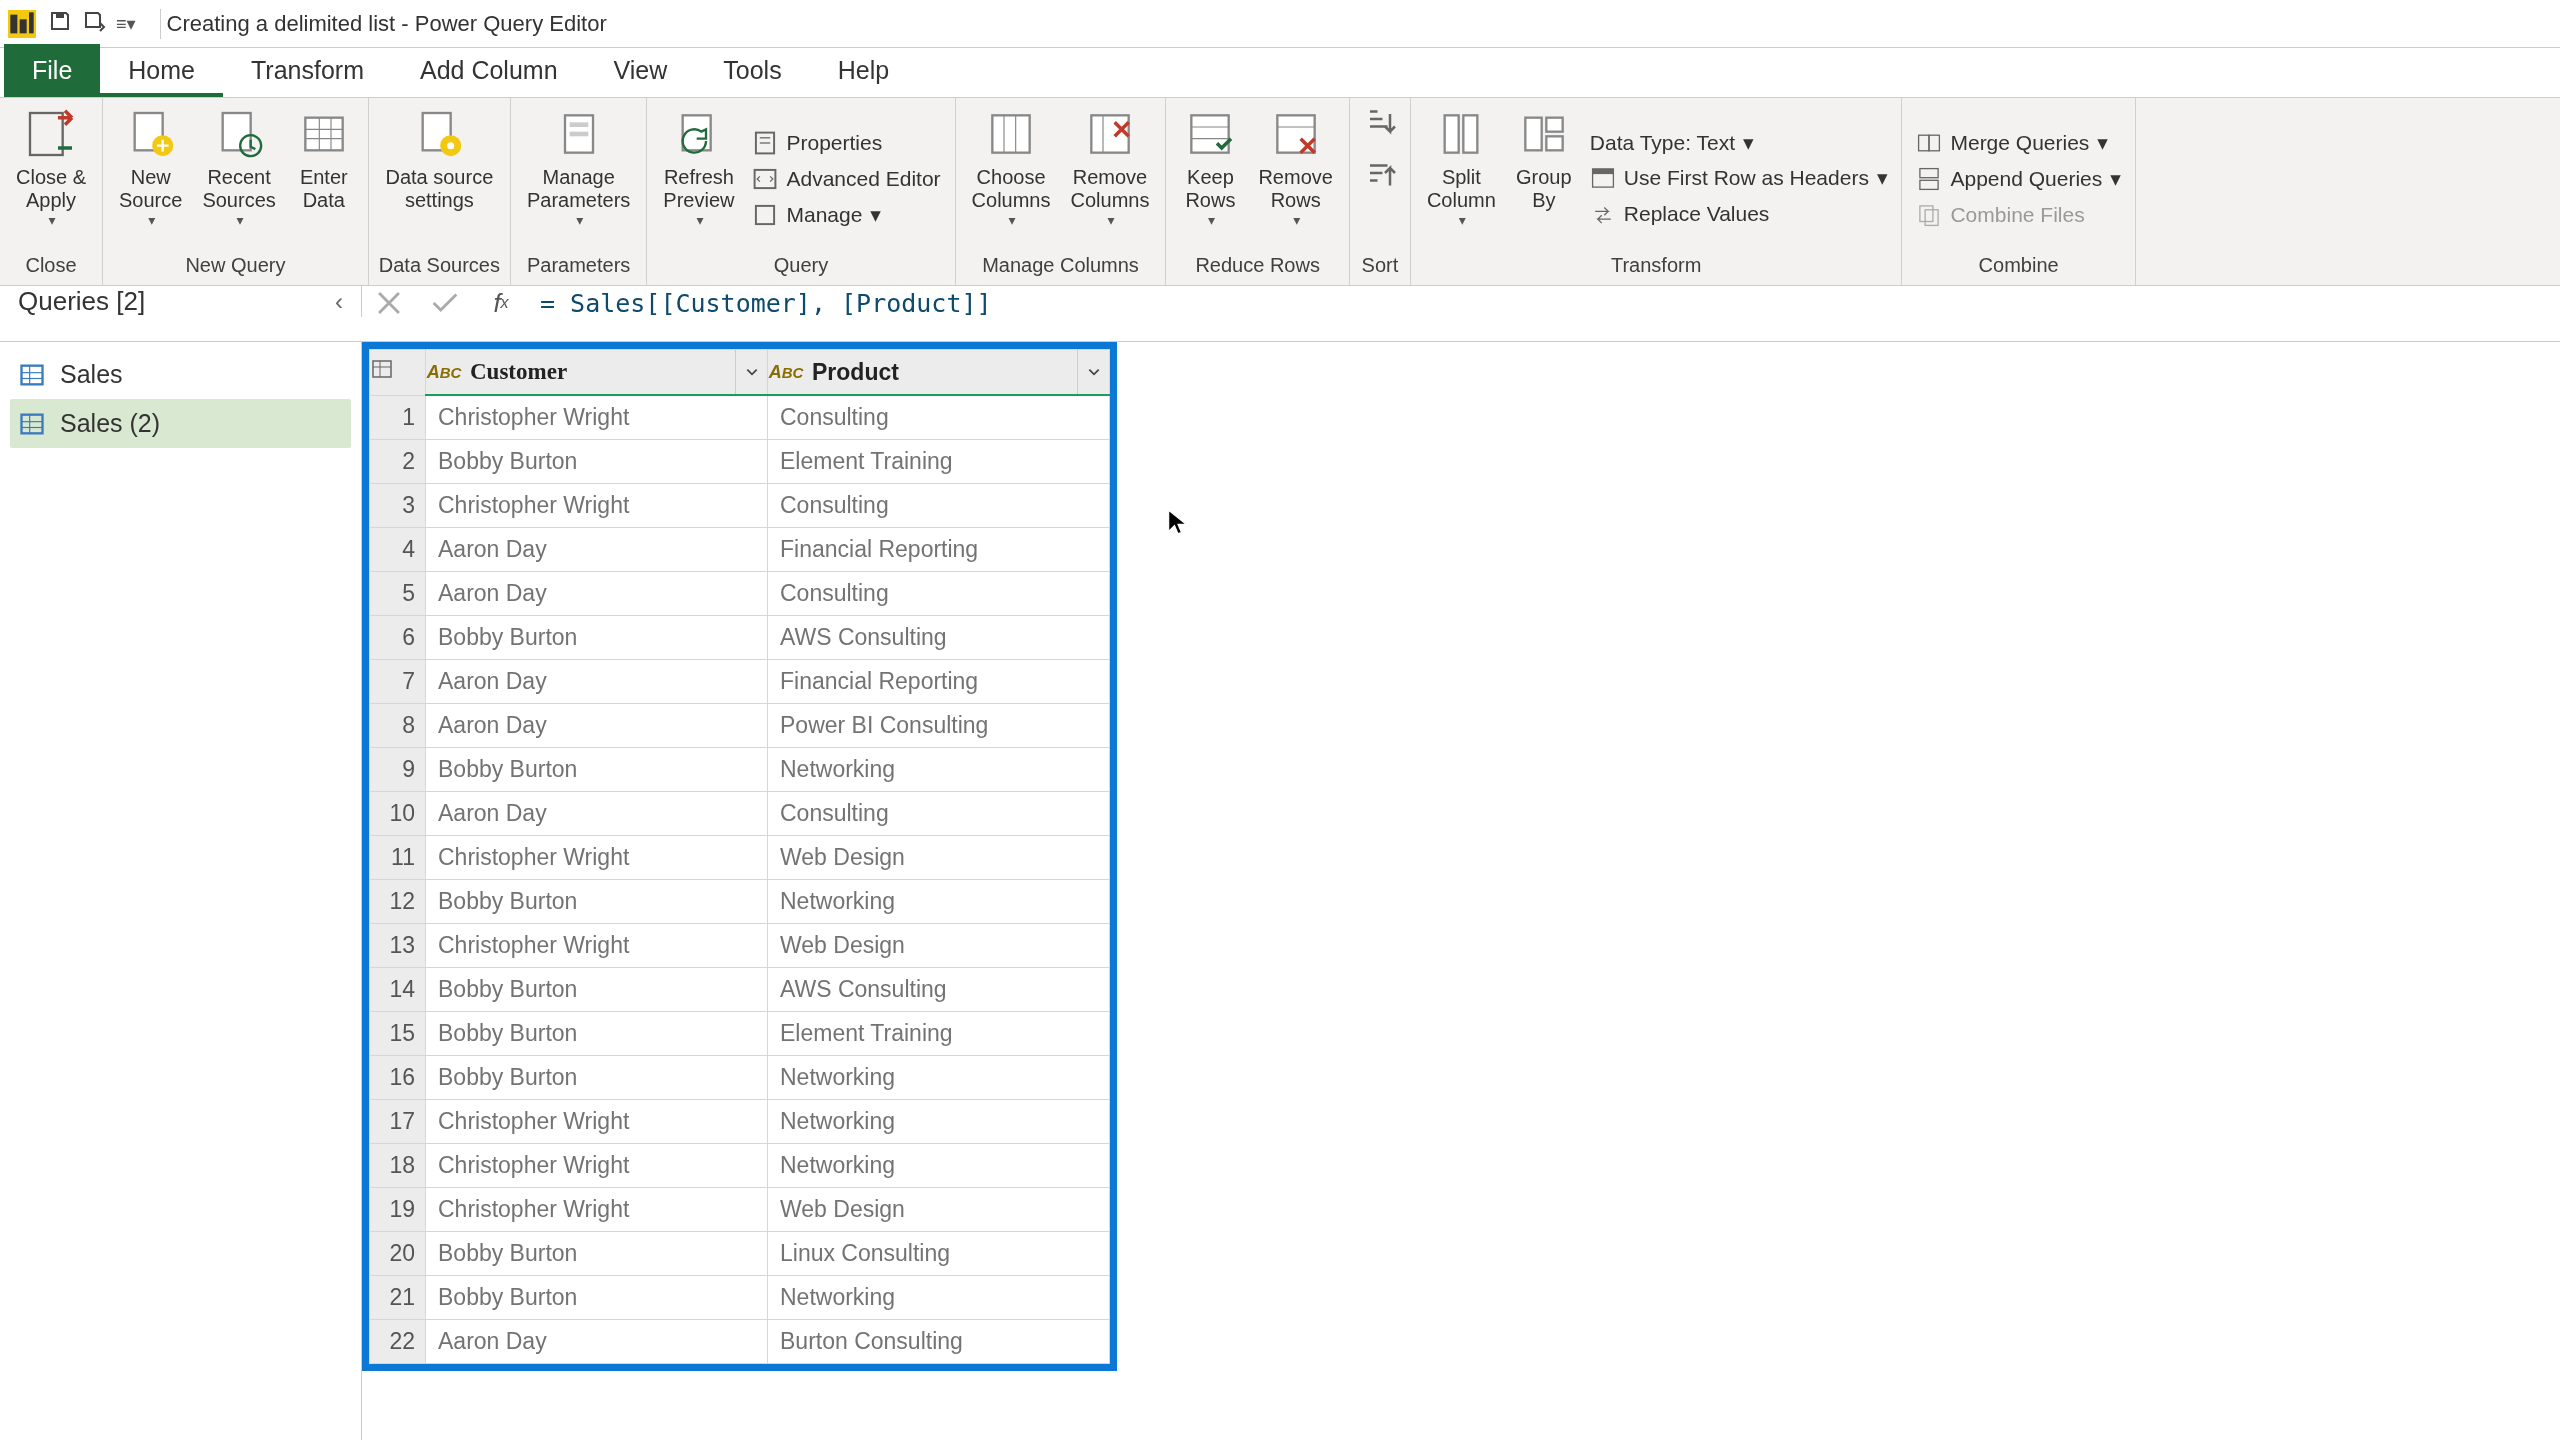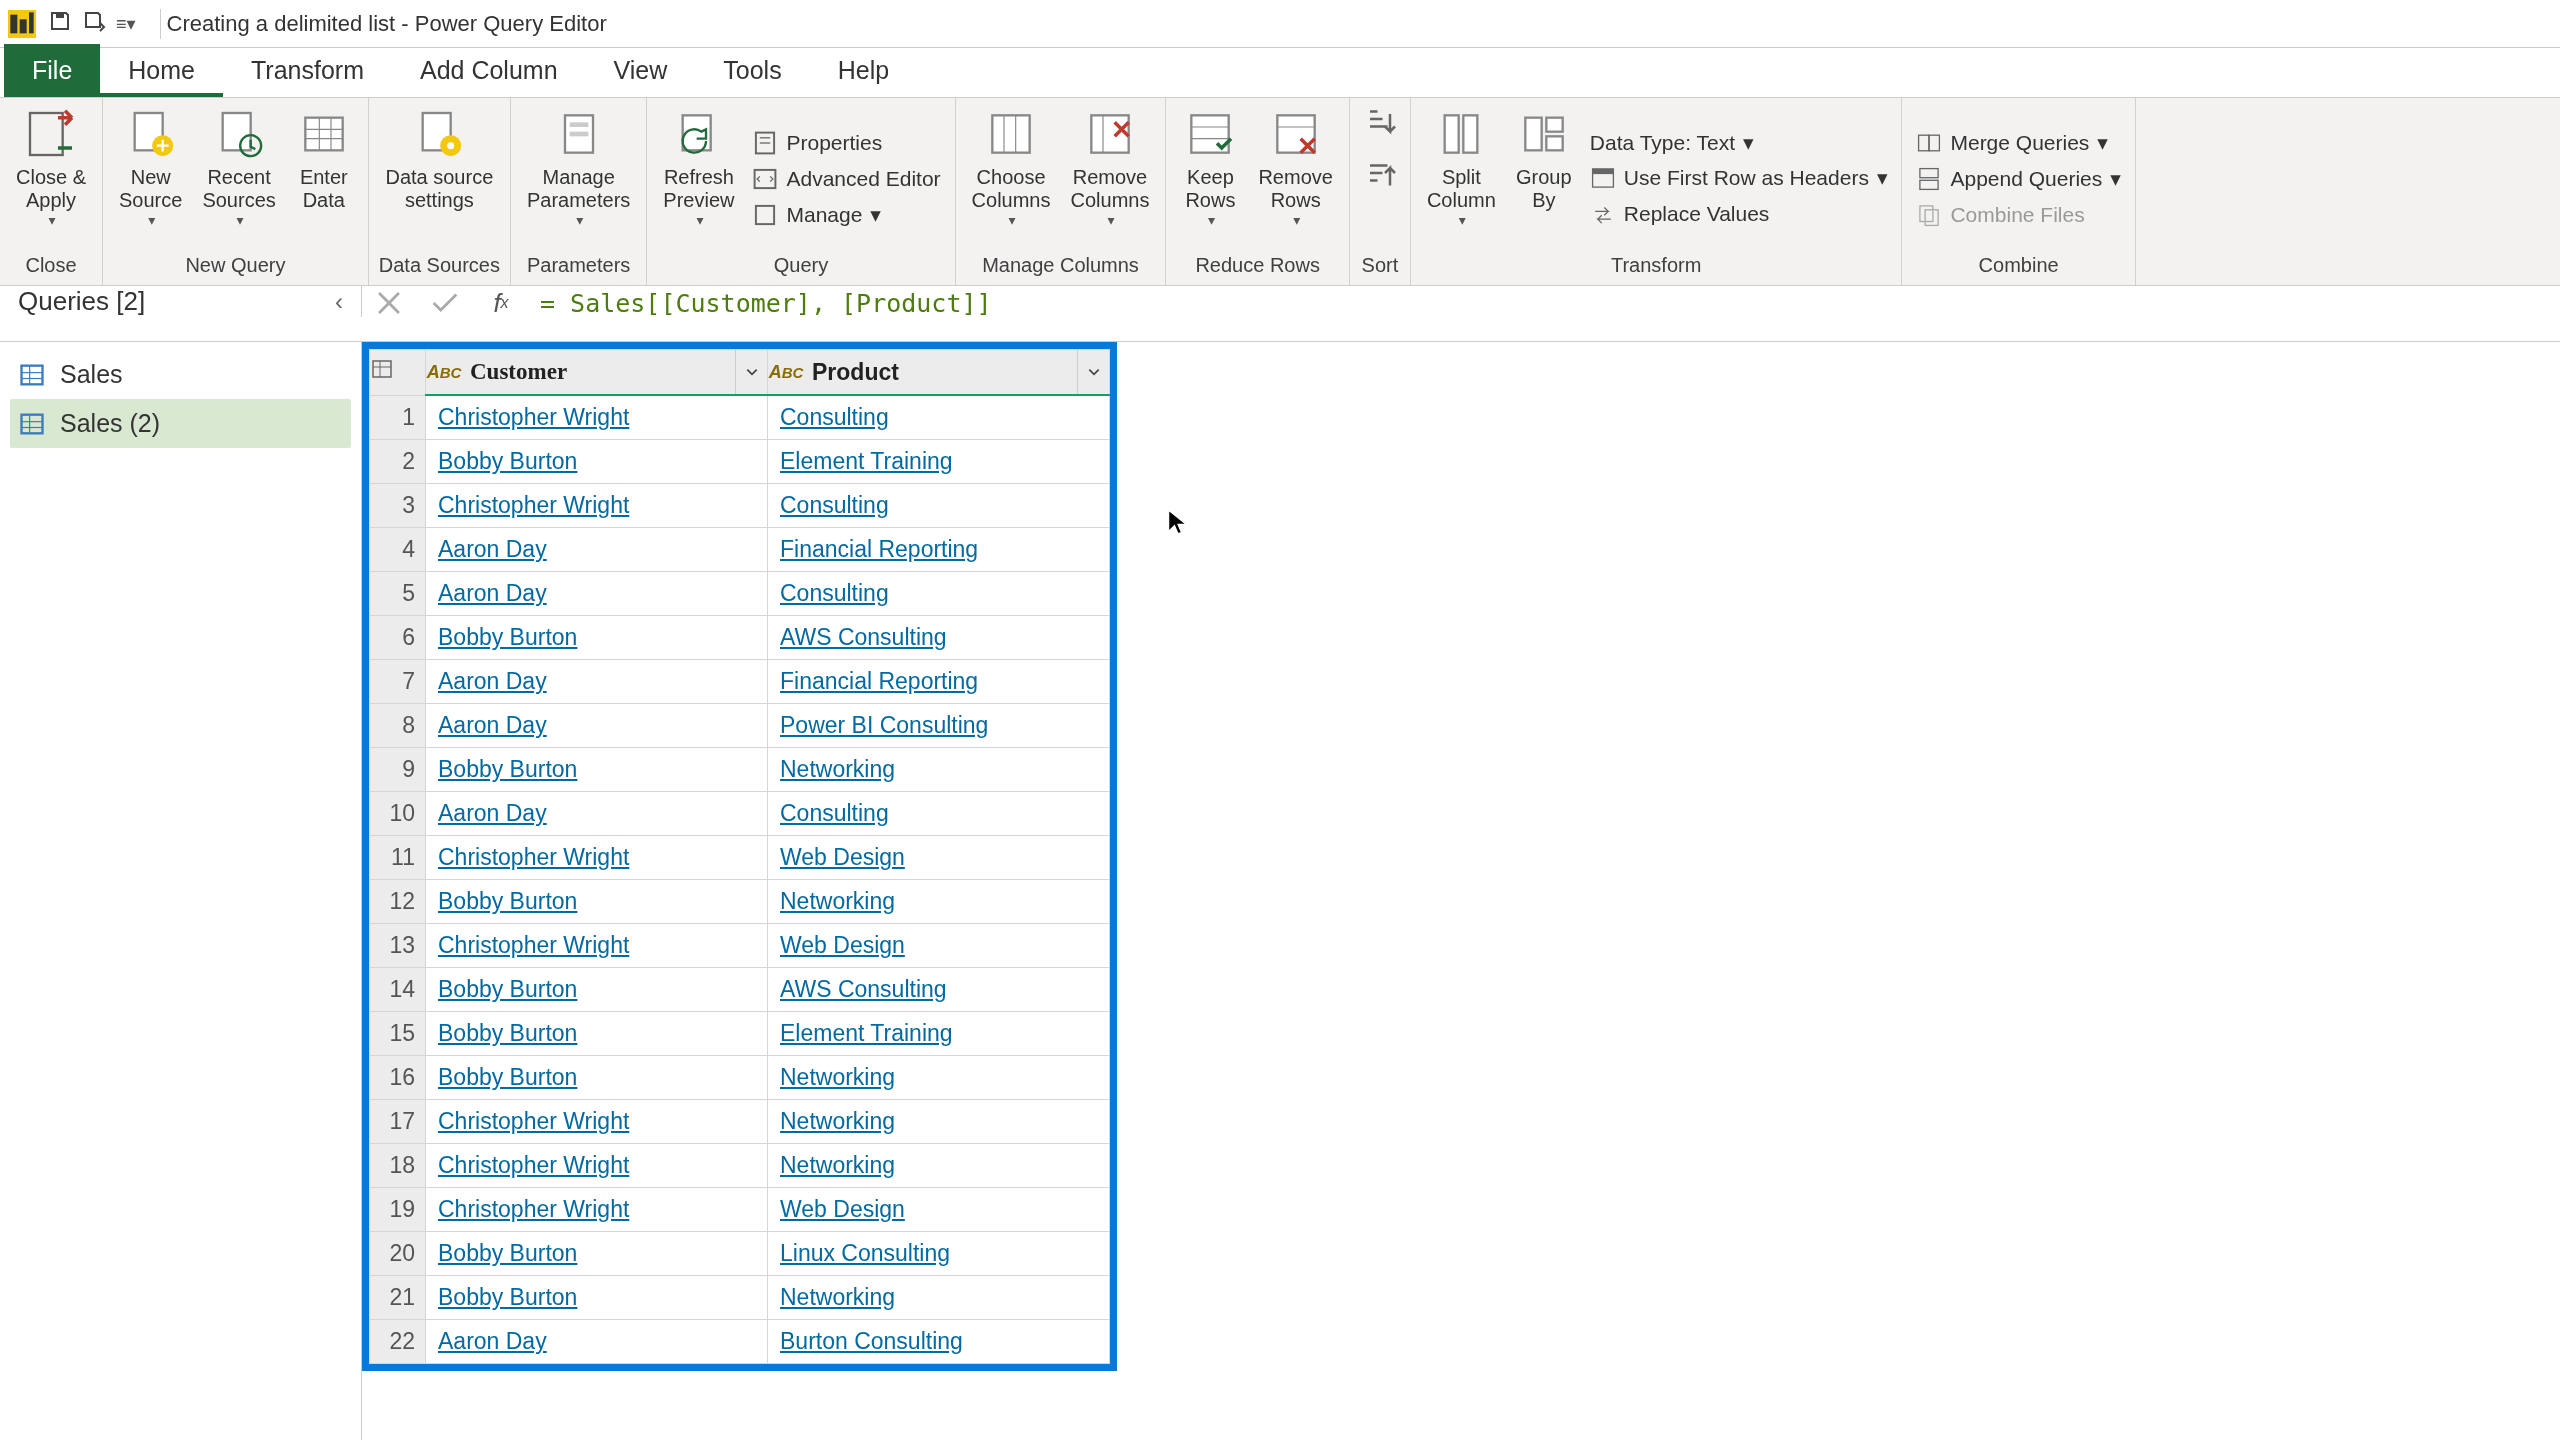--- a/index.html
+++ b/index.html
@@ -30,21 +30,21 @@
 .vlist { display:flex; flex-direction:column; gap:6px; justify-content:center; height:100%; }
 .vlist .row { display:flex; align-items:center; gap:8px; font-size:21px; color:#333; cursor:pointer; padding:2px 4px; white-space:nowrap; }
 .vlist .row.disabled { color:#999; }
 .vlist .row .mini-ico { width:26px; height:26px; display:flex; align-items:center; justify-content:center; }
 
 
 .fbarrow { height:56px; display:flex; align-items:flex-start; border-bottom:1px solid #ccc; }
 .queries-hdr { width:362px; display:flex; align-items:center; justify-content:space-between; padding:0 18px; font-size:26px; color:#333; border-right:1px solid #ccc; }
 .fbar { flex:1; display:flex; align-items:center; padding:0 10px; gap:22px; font-family:Consolas,monospace; }
 .fbar .fico { width:34px; height:34px; display:flex; align-items:center; justify-content:center; color:#888; }
-.fbar .formula { font-size:25px; color:#4d7c0f; font-family:Consolas,monospace; }
+.fbar .formula { font-size:25px; color:#0c4a6e; font-family:Consolas,monospace; }
 
 
 .body { display:flex; height: calc(1440px - 48px - 50px - 188px - 56px); }
 .sidebar { width:362px; border-right:1px solid #ccc; padding:8px 10px; }
 .qitem { display:flex; align-items:center; gap:14px; padding:10px 8px; font-size:25px; color:#333; cursor:pointer; border-radius:2px; }
 .qitem.active { background:#d9e8d0; }
 .qitem .qico { width:28px; height:28px; }
 
 .grid-wrap { flex:1; padding:0; position:relative; }
 .grid-outline { border:7px solid #0a78d4; display:inline-block; margin-top:0; }
@@ -54,21 +54,21 @@
 table.grid th.rownum { width:56px; background:#ececec; color:#555; text-align:right; padding:6px 10px; font-weight:normal; }
 table.grid th.colhdr { background:#ececec; padding:0; }
 .colhdr-inner { display:flex; align-items:center; height:44px; }
 .colhdr-inner .typeico { width:36px; display:flex; align-items:center; justify-content:center; font-size:18px; color:#8a6d00; font-style:italic; }
 .colhdr-inner .colname { flex:1; padding:0 8px; font-size:23px; color:#222; }
 .colhdr-inner .dd { width:32px; display:flex; align-items:center; justify-content:center; border-left:1px solid #ccc; height:100%; }
 .colhdr.selected { background:#f2c94c; }
 .colhdr.selected .colname { font-weight:600;font-family:Liberation Serif, serif; }
 .grid .hdr-cust { width:342px; }
 .grid .hdr-prod { width:342px; }
-table.grid td.data { padding:6px 12px; color:#0369a1; height:44px;text-decoration:underline; }
+table.grid td.data { padding:6px 12px; color:#737373; height:44px; }
 tr.selrow td.data { border-top:2px solid #14a05a; }
 .cursor-ptr { position:absolute; pointer-events:none; }
 
 </style>
 </head>
 <body>
 
 <div class="titlebar">
   <div class="app-icon">
     <svg viewBox="0 0 24 24">

